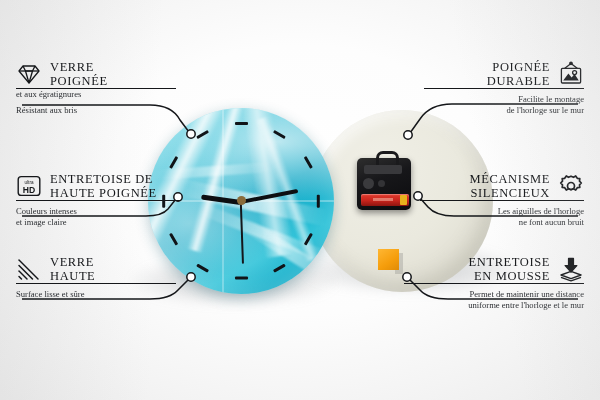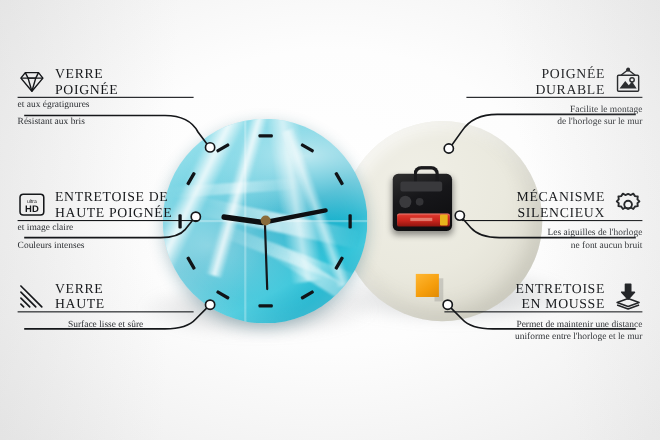--- a/index.html
+++ b/index.html
@@ -222,43 +222,43 @@
           <text x="13" y="11.4" text-anchor="middle" font-family="Liberation Sans, sans-serif" font-size="4.6" fill="#15171a">ultra</text>
           <text x="13" y="19.6" text-anchor="middle" font-family="Liberation Sans, sans-serif" font-size="8.6" font-weight="bold" fill="#15171a">HD</text>
         </svg>
       </span>
       <div>
         <div class="ttl">ENTRETOISE DE</div>
         <div class="ttl">HAUTE POIGNÉE</div>
       </div>
     </div>
     <div class="rule" style="width: 165px;"></div>
+    <div class="sub" style="margin-top:5px;">Couleurs intenses</div>
     <div class="sub">et image claire</div>
-    <div class="sub" style="margin-top:5px;">Couleurs intenses</div>
   </div>
 
   <div class="callout left" id="co-bl" style="left:16px;top:255px;width:160px;">
     <div class="hdr">
       <span class="ico">
         <svg viewBox="0 0 26 26">
             <g stroke="#15171a" stroke-width="1.5" stroke-linecap="round">
           <path d="M3 4 L22 23"></path>
               <path d="M3 9.5 L16.5 23"></path>
               <path d="M3 15 L11 23"></path>
               <path d="M3 20.5 L5.5 23"></path>
         </g>
           </svg>
       </span>
       <div>
         <div class="ttl">VERRE</div>
         <div class="ttl">HAUTE</div>
       </div>
     </div>
     <div class="rule" style="width: 160px;"></div>
-    <div class="sub" style="margin-top:5px;text-align:center;">Surface lisse et sûre</div>
+    <div class="sub" style="margin-top:5px;">Surface lisse et sûre</div>
   </div>
 
   <div class="callout right" id="co-tr" style="left:424px;top:60px;width:160px;">
     <div class="hdr">
       <div>
         <div class="ttl">POIGNÉE</div>
         <div class="ttl">DURABLE</div>
       </div>
       <span class="ico">
         <svg viewBox="0 0 26 26">

